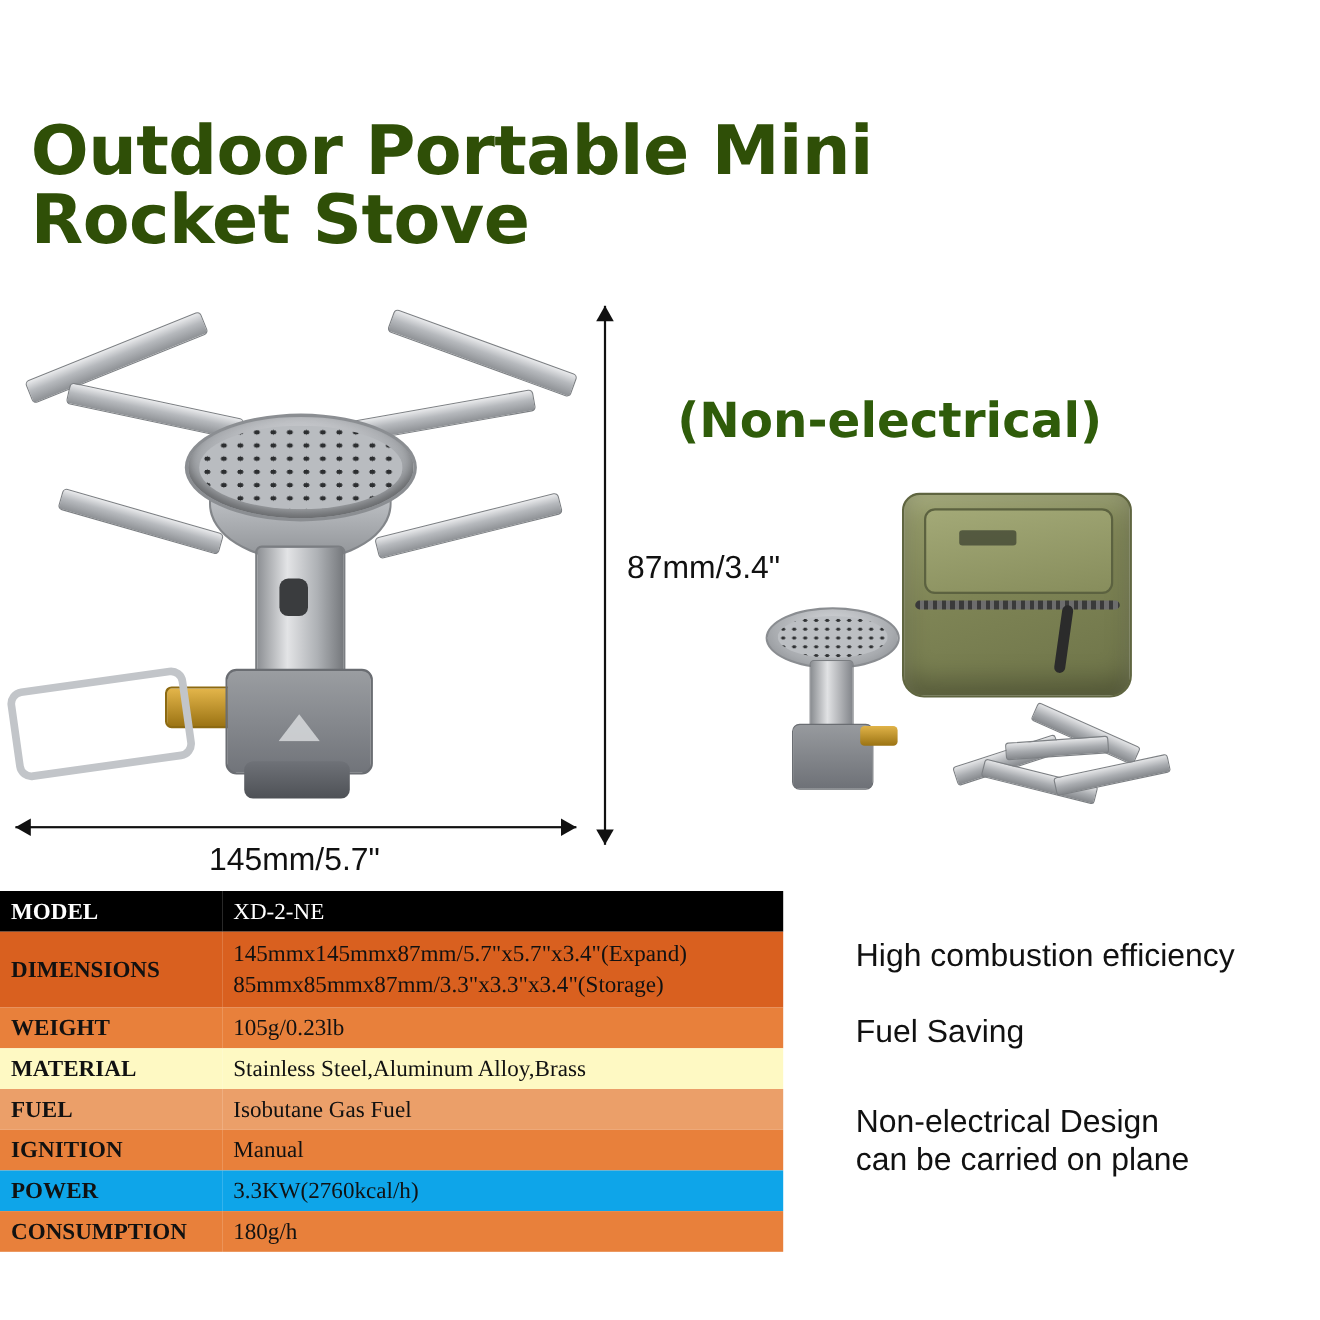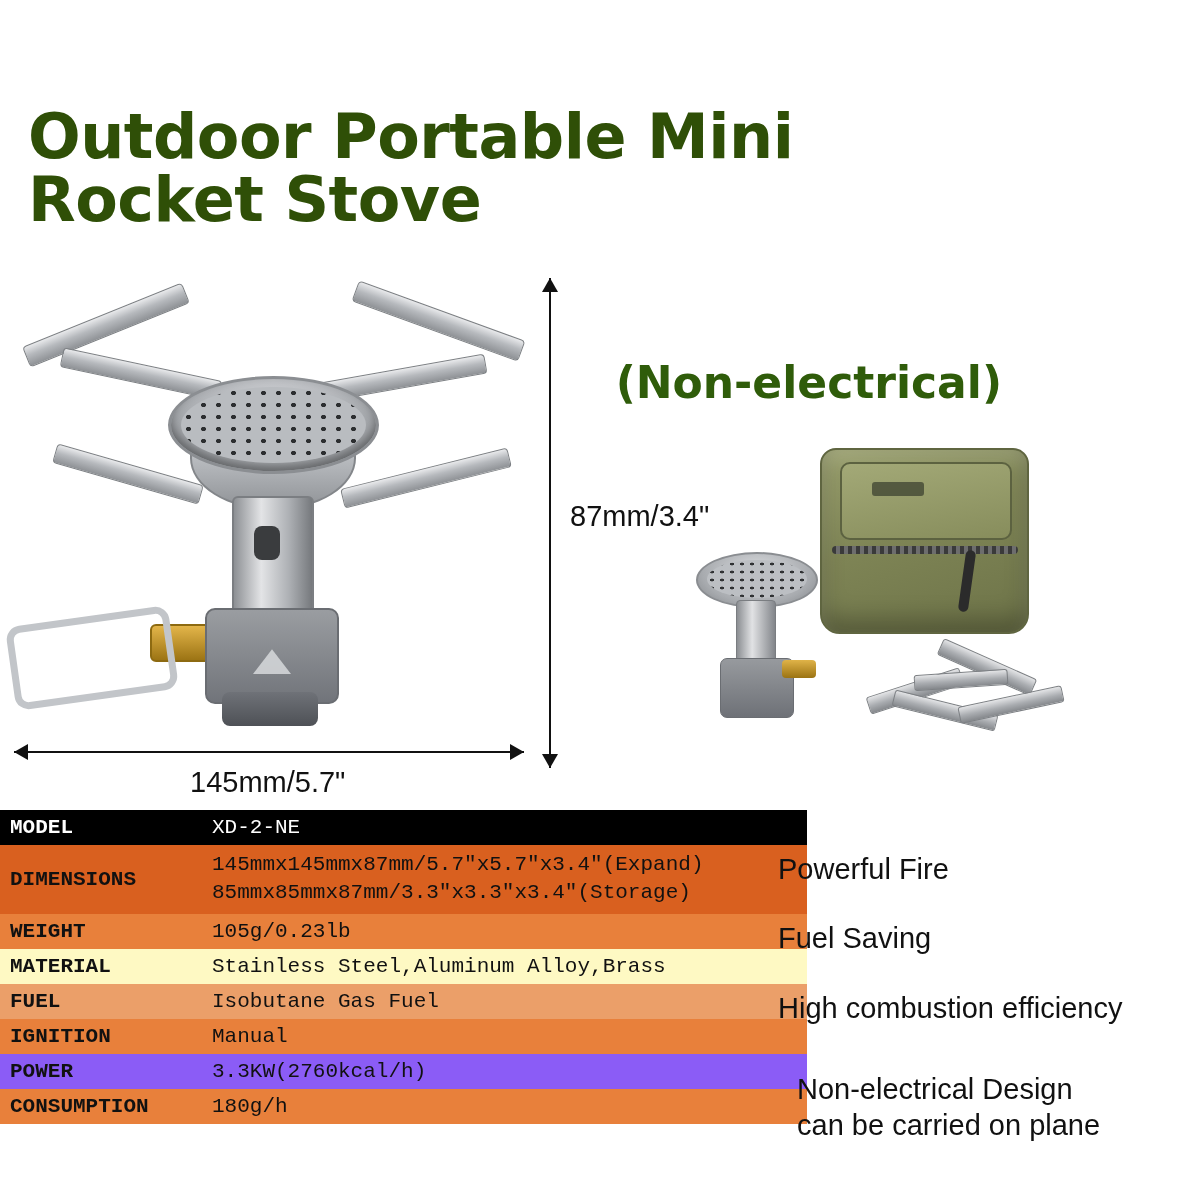--- a/index.html
+++ b/index.html
@@ -320,41 +320,41 @@
     background: linear-gradient(180deg, #e4e5e7, #a9acb0 55%, #85888c);
     border: 1px solid #7d8084;
     border-radius: 3px;
   }
 
   
   .spec-table {
     position: absolute;
     left: 0;
     top: 810px;
-    width: 807px;
+    width: 712px;
     border-collapse: collapse;
-    font-family: Liberation Mono, monospace;
+    font-family: Liberation Serif, serif;
     font-size: 21px;
     color: #111;
   }
   .spec-table td {
     padding: 6px 10px;
     vertical-align: middle;
   }
   .spec-table td.k {
     width: 182px;
     font-weight: bold;
   }
   .spec-table tr.r0 td { background: #000000; color: #ffffff; }
   .spec-table tr.r1 td { background: #d9601f; }
   .spec-table tr.r2 td { background: #e8803b; }
   .spec-table tr.r3 td { background: #fef9c3; }
   .spec-table tr.r4 td { background: #eb9f69; }
   .spec-table tr.r5 td { background: #e8803b; }
-  .spec-table tr.r6 td { background: #8b5cf6; }
+  .spec-table tr.r6 td { background: #0ea5e9; }
   .spec-table tr.r7 td { background: #e8803b; }
   .spec-table .multi { line-height: 1.35; }
 
   
   .features {
     position: absolute;
     left: 778px;
     top: 852px;
     width: 420px;
     font-size: 29px;
@@ -462,18 +462,17 @@
       <td class="v">3.3KW(2760kcal/h)</td>
     </tr>
     <tr class="r7">
       <td class="k">CONSUMPTION</td>
       <td class="v">180g/h</td>
     </tr>
   </tbody>
 </table>
 
 <div class="features">
-  <div class="feature">Powerful Fire</div>
+  <div class="feature">High combustion efficiency</div>
   <div class="feature">Fuel Saving</div>
-  <div class="feature">High combustion efficiency</div>
-  <div class="feature last" style="white-space:pre-line;margin-left:19px;">Non-electrical Design
+  <div class="feature last" style="white-space:pre-line;">Non-electrical Design
 can be carried on plane</div>
 </div>
 
 </body></html>

